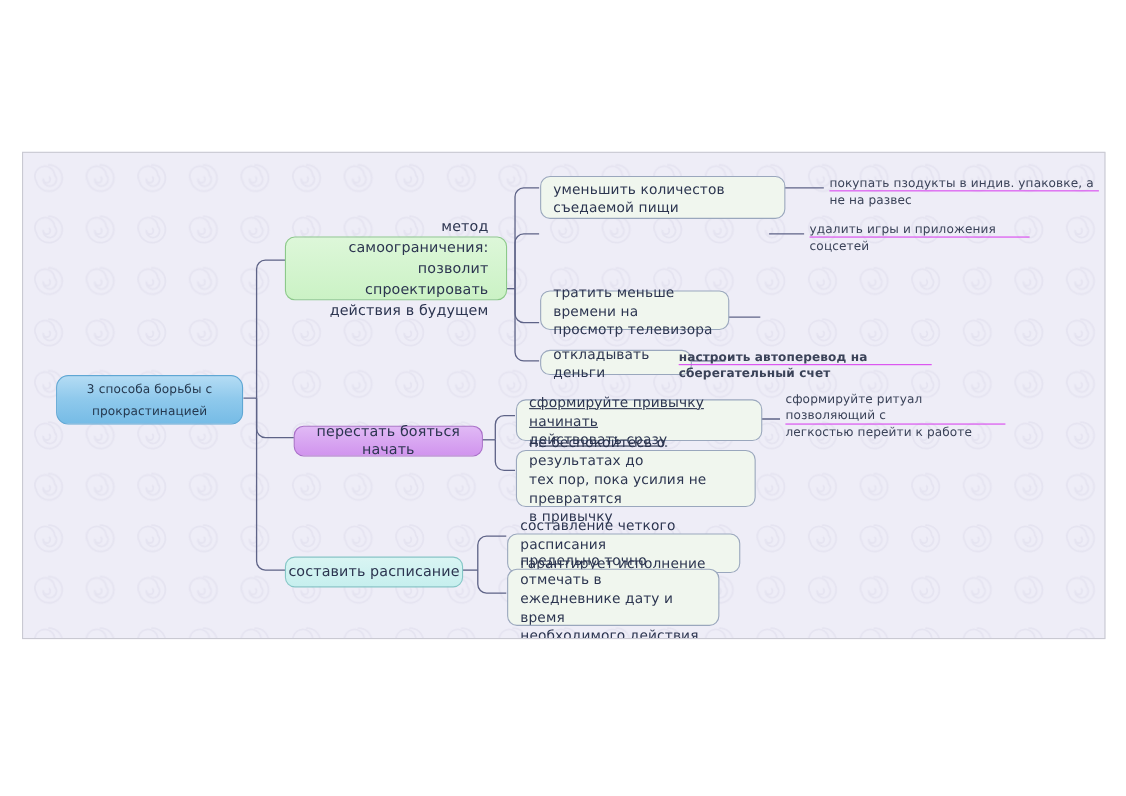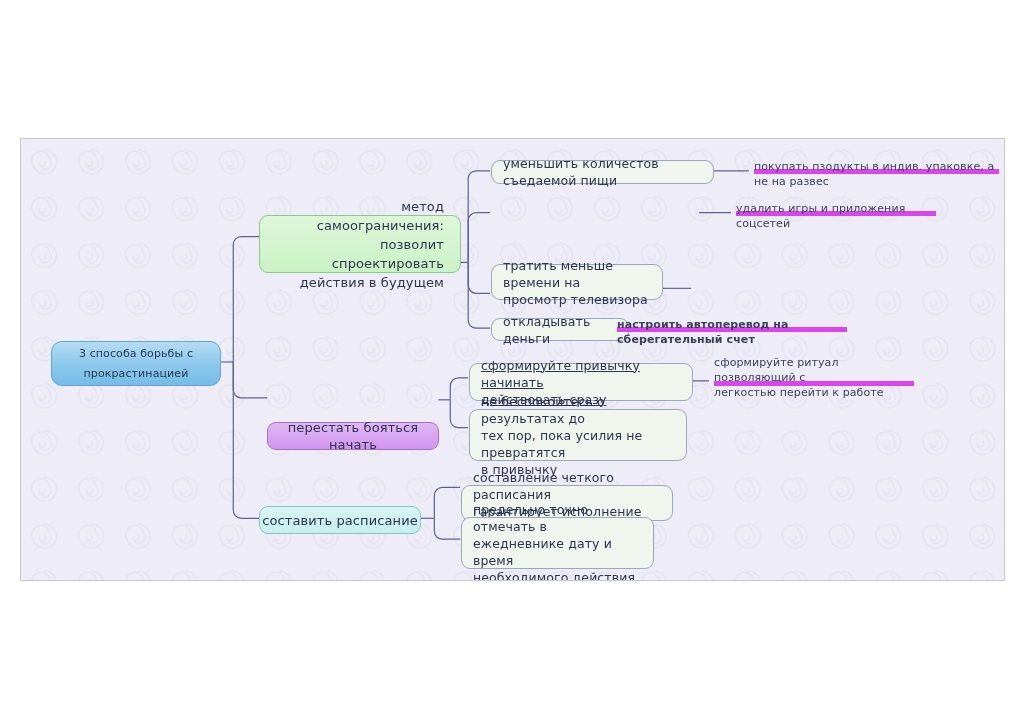--- a/index.html
+++ b/index.html
@@ -104,21 +104,21 @@
     border: 1px solid #9aa7bd;
     padding: 0 11px;
   }
 
   .node-plain {
     color: #3a4258;
     font-size: 11px;
     line-height: 15px;
     align-items: flex-start;
     padding-top: 1px;
-    border-bottom: 5px solid #d946ef;
+    border-bottom: 1px solid #d946ef;
     border-radius: 0;
   }
 </style>
 </head>
 <body>
 
 <div id="app">
 
   <div id="canvas">
 
@@ -166,21 +166,21 @@
       <span>3 способа борьбы с
 прокрастинацией</span>
     </div>
 
     <div class="node node-green" style="left:238px; top:76px; width:202px; height:58px;">
       <span>метод самоограничения:
 позволит спроектировать
 действия в будущем</span>
     </div>
 
-    <div class="node node-leafbox" style="left:470px; top:21px; width:223px; height:24px;align-items:center;">
+    <div class="node node-leafbox" style="left:470px; top:21px; width:223px; height:39px;align-items:center;">
       <span>уменьшить количестов съедаемой пищи</span>
     </div>
     <div class="node node-plain" style="left:733px; top:19px; width:245px; height:16px;">
       <span>покупать пзодукты в индив. упаковке, а не на развес</span>
     </div>
 
     <div class="node node-plain" style="left:715px; top:61px; width:200px; height:16px;">
       <span>удалить игры и приложения соцсетей</span>
     </div>
 
@@ -189,21 +189,21 @@
 просмотр телевизора</span>
     </div>
 
     <div class="node node-leafbox" style="left:470px; top:179px; width:138px; height:23px;">
       <span>откладывать деньги</span>
     </div>
     <div class="node node-plain" style="left:596px; top:177px; width:230px; height:16px;font-weight:bold;">
       <span>настроить автоперевод на сберегательный счет</span>
     </div>
 
-    <div class="node node-purple" style="left:246px; top:248px; width:172px; height:28px;margin-top:35px;">
+    <div class="node node-purple" style="left:246px; top:248px; width:172px; height:28px;">
       <span>перестать бояться начать</span>
     </div>
 
     <div class="node node-leafbox" style="left:448px; top:224px; width:224px; height:38px;text-decoration:underline;">
       <span>сформируйте привычку начинать
 действовать сразу</span>
     </div>
     <div class="node node-plain" style="left:693px; top:215px; width:200px; height:32px;">
       <span>сформируйте ритуал позволяющий с
 легкостью перейти к работе</span>

